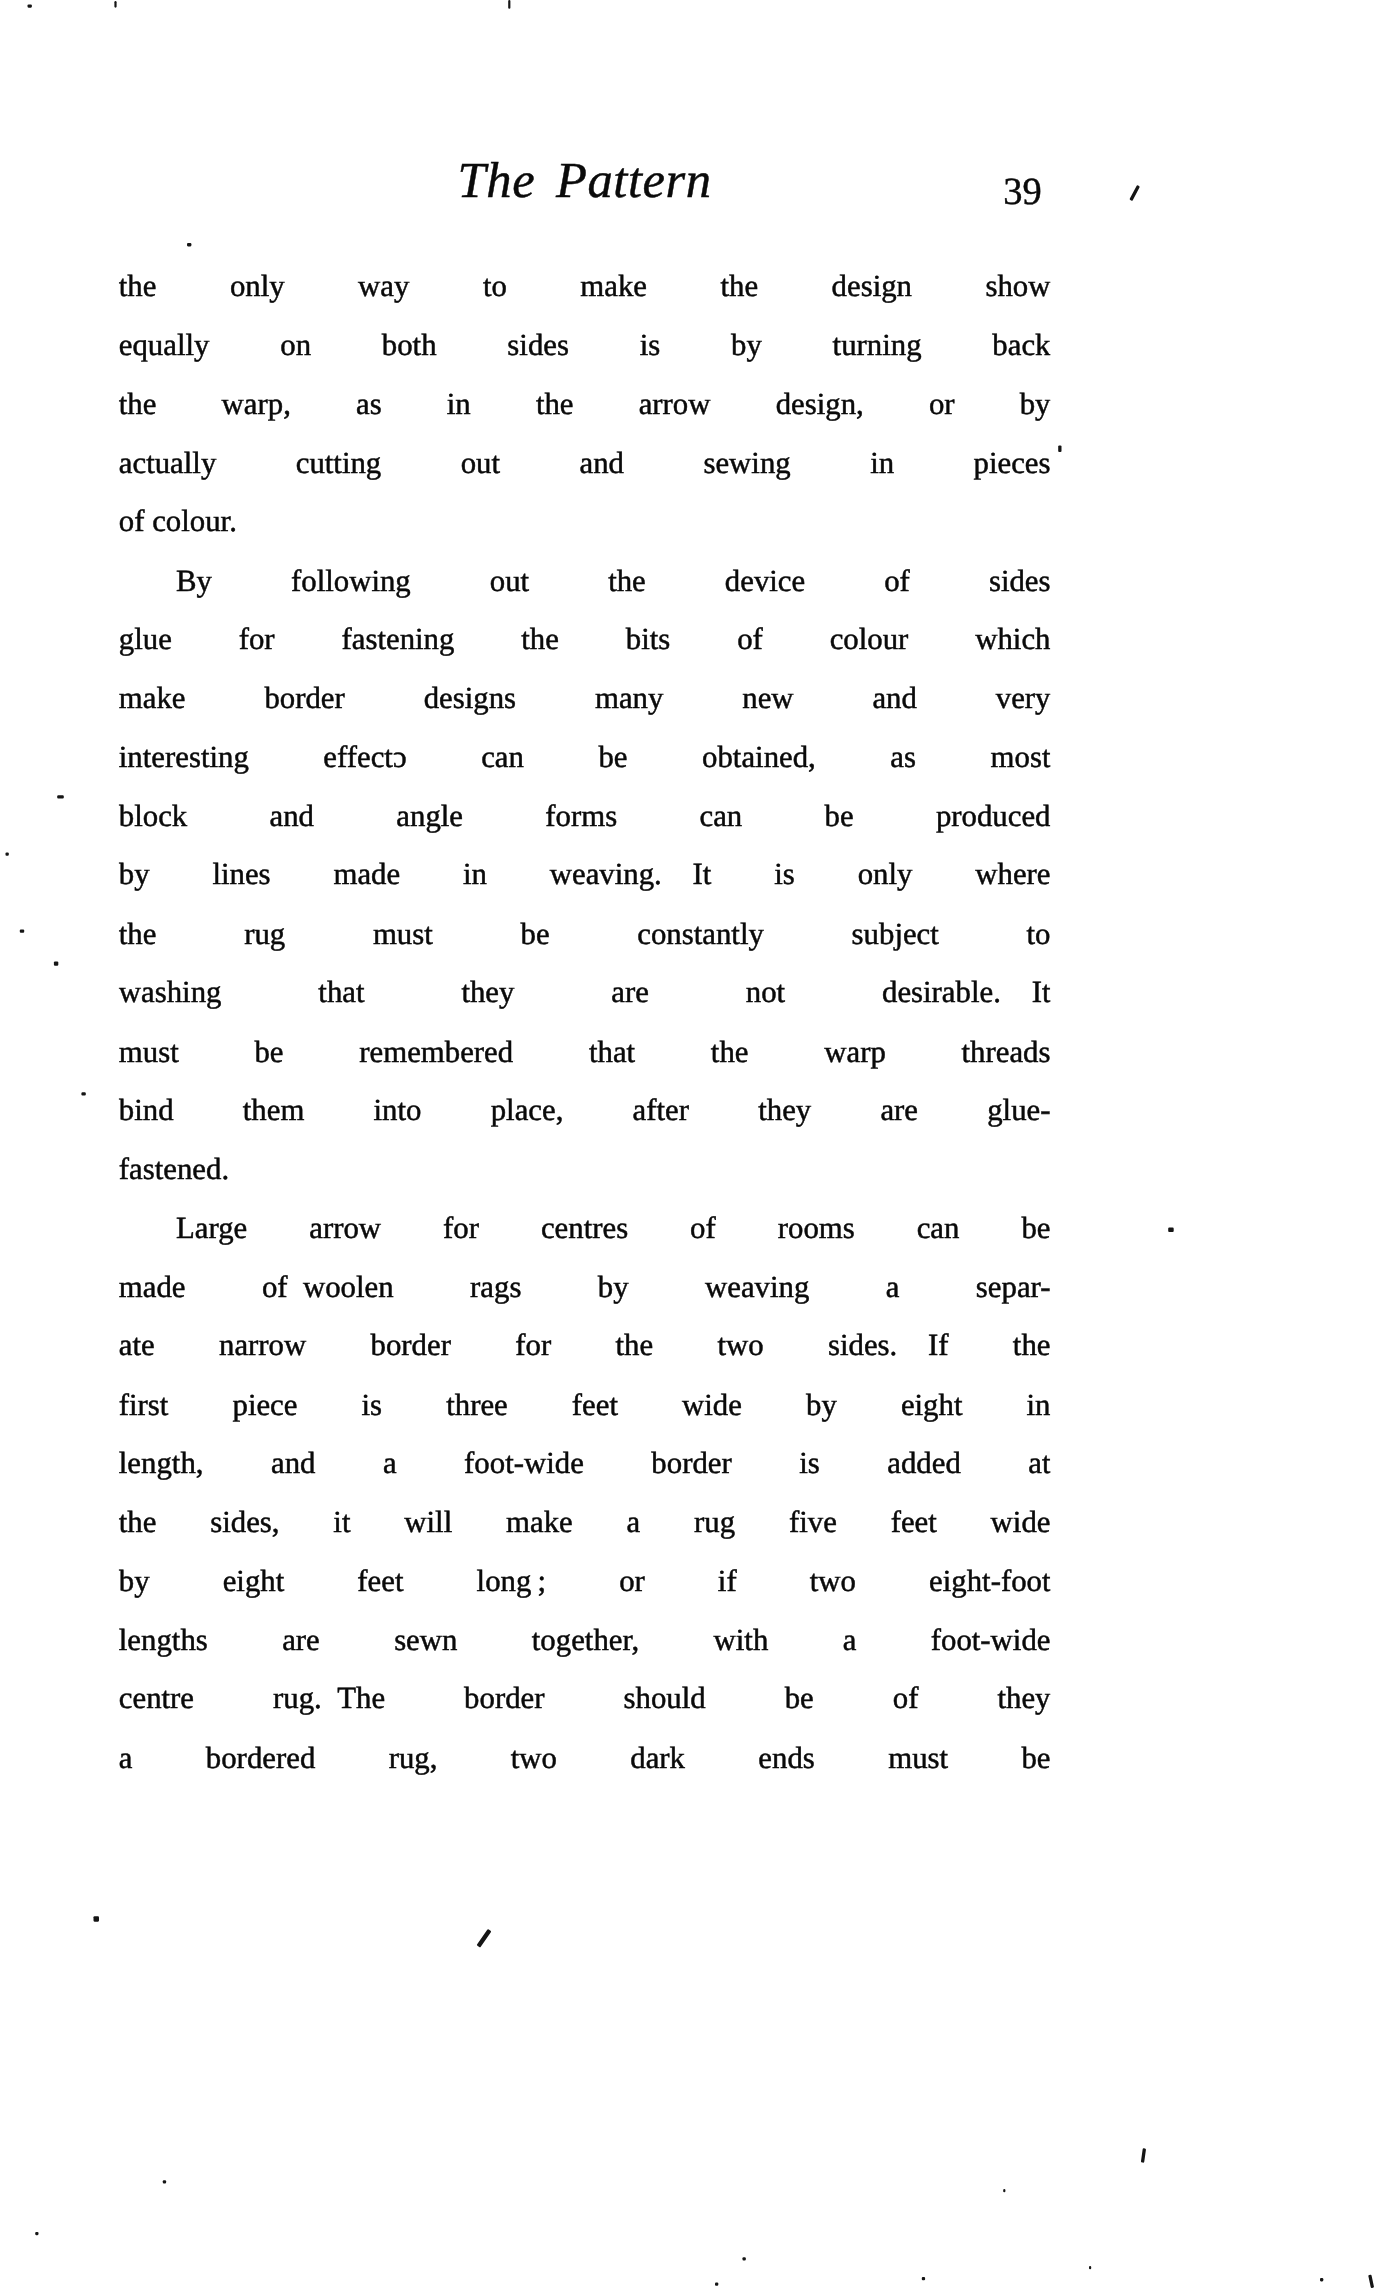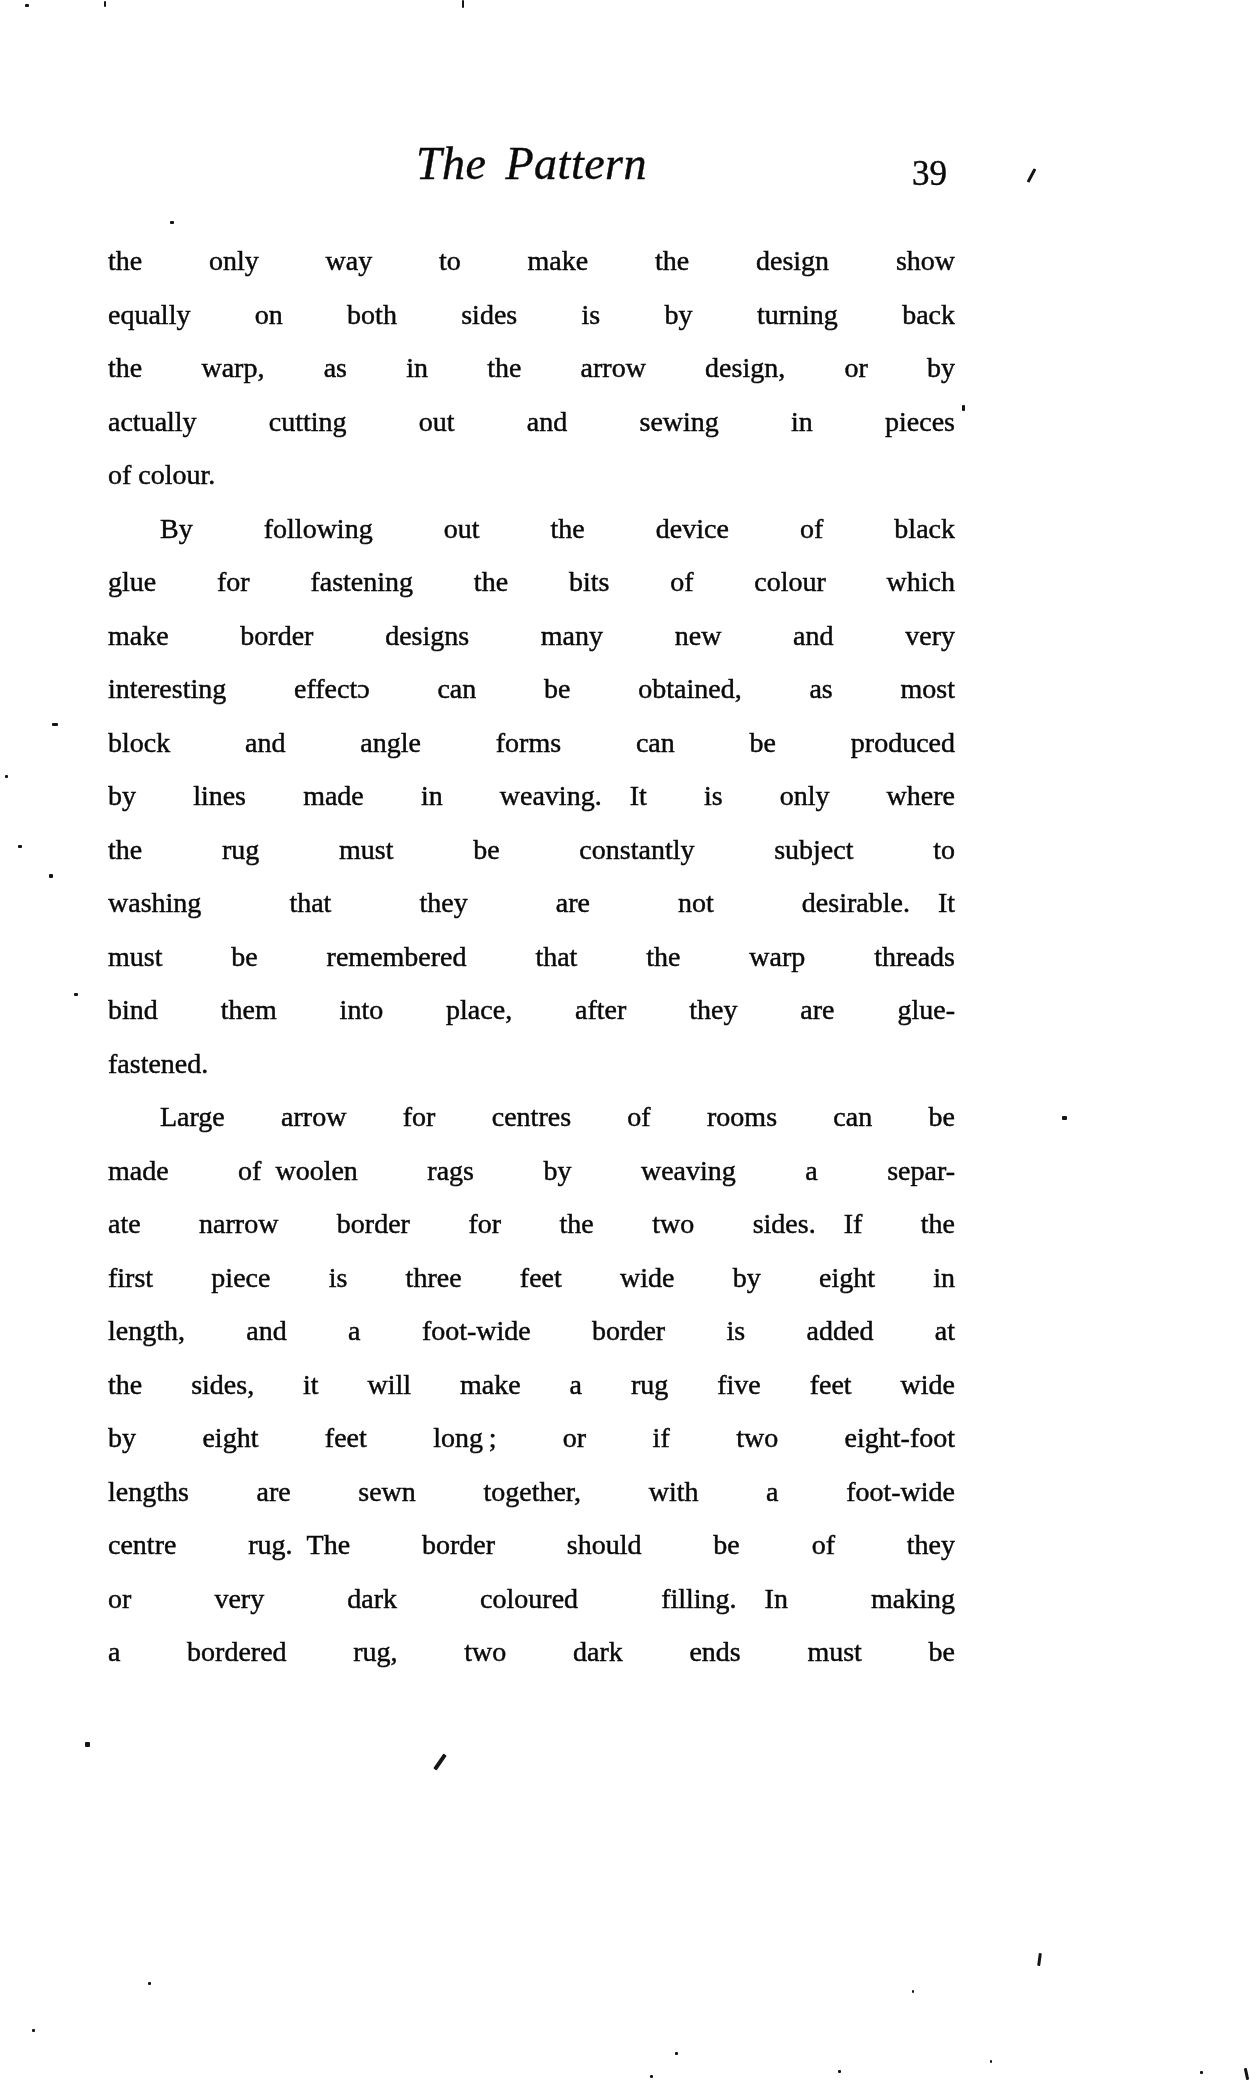--- a/index.html
+++ b/index.html
@@ -83,21 +83,21 @@
 
     <div>
       <div class="tline">the only way to make the design show</div>
       <div class="tline">equally on both sides is by turning back</div>
       <div class="tline">the warp, as in the arrow design, or by</div>
       <div class="tline">actually cutting out and sewing in pieces</div>
       <div class="tline short">of colour.</div>
     </div>
 
     <div>
-      <div class="tline indent">By following out the device of black</div>
+      <div class="tline indent">By following out the device of sides</div>
       <div class="tline">glue for fastening the bits of colour which</div>
       <div class="tline">make border designs many new and very</div>
       <div class="tline">interesting effectɔ can be obtained, as most</div>
       <div class="tline">block and angle forms can be produced</div>
       <div class="tline">by lines made in weaving. It is only where</div>
       <div class="tline">the rug must be constantly subject to</div>
       <div class="tline">washing that they are not desirable. It</div>
       <div class="tline">must be remembered that the warp threads</div>
       <div class="tline">bind them into place, after they are glue-</div>
       <div class="tline short">fastened.</div>
@@ -106,21 +106,20 @@
     <div>
       <div class="tline indent">Large arrow for centres of rooms can be</div>
       <div class="tline">made of woolen rags by weaving a separ-</div>
       <div class="tline">ate narrow border for the two sides. If the</div>
       <div class="tline">first piece is three feet wide by eight in</div>
       <div class="tline">length, and a foot-wide border is added at</div>
       <div class="tline">the sides, it will make a rug five feet wide</div>
       <div class="tline">by eight feet long ; or if two eight-foot</div>
       <div class="tline">lengths are sewn together, with a foot-wide</div>
       <div class="tline">centre rug. The border should be of they</div>
-      <div class="tline">or very dark coloured filling. In making</div>
       <div class="tline">a bordered rug, two dark ends must be</div>
     </div>
 
   </div>
 
   <div class="speck" style="left:25px;top:4px;width:4px;height:3px;"></div>
   <div class="speck" style="left:104px;top:1px;width:2px;height:6px;"></div>
   <div class="speck" style="left:462px;top:0;width:2px;height:8px;"></div>
   <div class="speck" style="left:170px;top:221px;width:4px;height:3px;"></div>
   <div class="speck" style="left:1030px;top:168px;width:3px;height:15px;transform:rotate(28deg);"></div>

